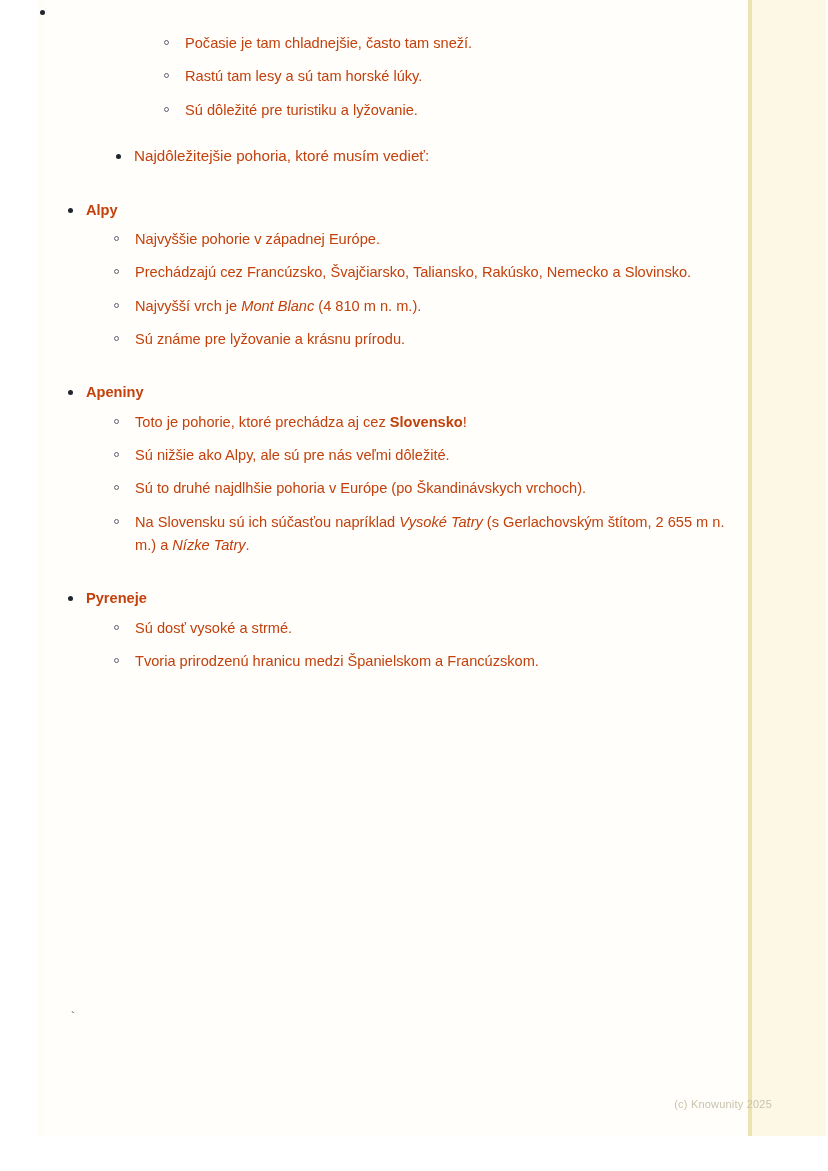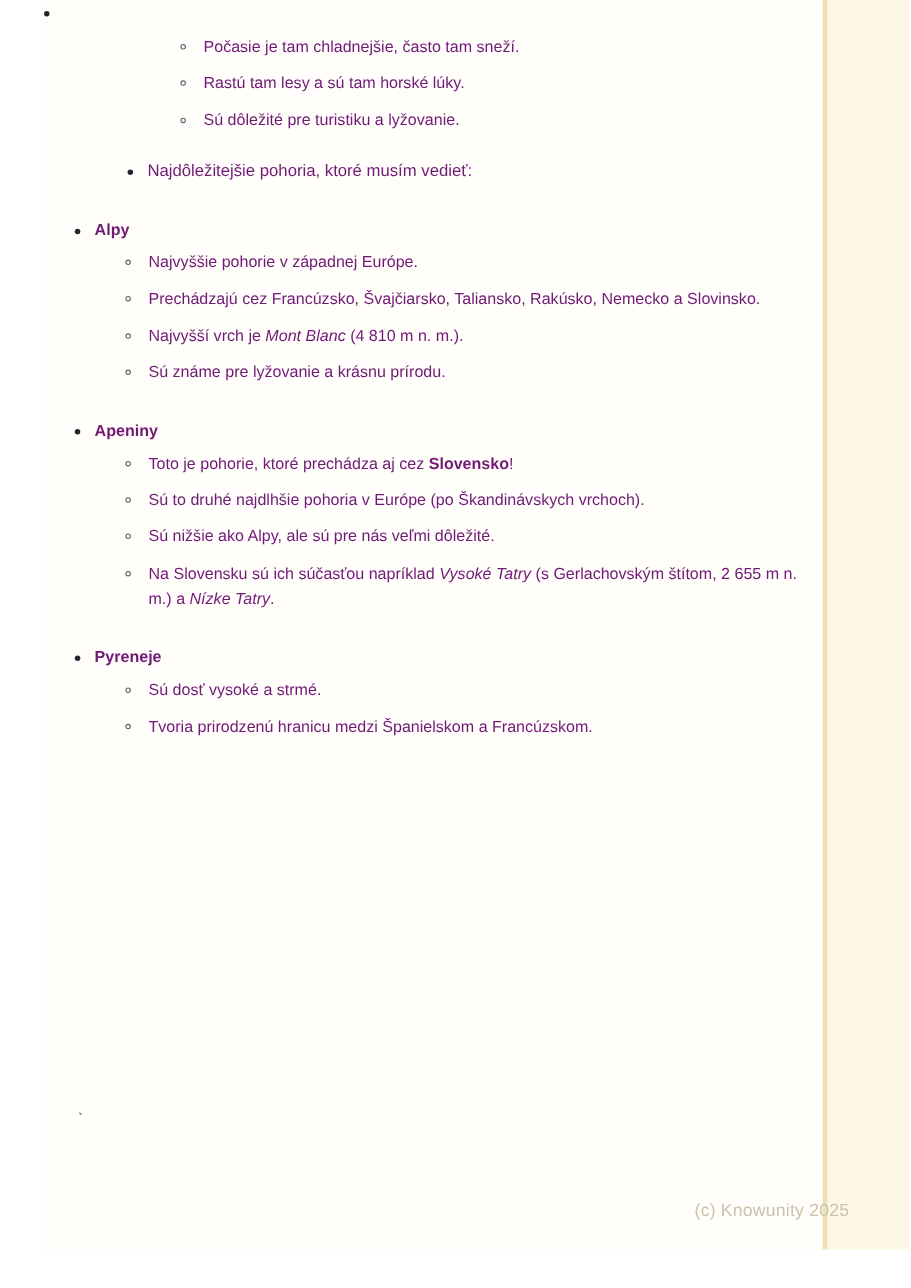--- a/index.html
+++ b/index.html
@@ -65,21 +65,21 @@
   }
 
   ul {
     margin: 0;
     padding: 0;
     list-style: none;
   }
 
   li {
     position: relative;
-    color: #701a75;
+    color: #c2410c;
   }
 
   
   .lvl1 {
     padding-left: 76px;
   }
   .lvl1 > li {
     font-size: 15.2px;
     font-weight: normal;
     line-height: 1.62;
@@ -167,21 +167,21 @@
     font-size: 13px;
     color: #4a4f59;
     font-family: "Liberation Mono", "DejaVu Sans Mono", monospace;
   }
 
   
   .footer {
     position: absolute;
     right: 18px;
     bottom: 26px;
-    font-size: 16px;
+    font-size: 11px;
     color: #c9c3ab;
     letter-spacing: 0.2px;
     white-space: nowrap;
   }
 </style>
 </head>
 <body>
 
 <div class="page">
   <div class="page-left-edge"></div>
@@ -216,22 +216,22 @@
               <li><span>Najvyššie pohorie v západnej Európe.</span></li>
               <li><span>Prechádzajú cez Francúzsko, Švajčiarsko, Taliansko, Rakúsko, Nemecko a Slovinsko.</span></li>
               <li><span>Najvyšší vrch je </span><em>Mont Blanc</em><span> (4 810 m n. m.).</span></li>
               <li><span>Sú známe pre lyžovanie a krásnu prírodu.</span></li>
             </ul></li>
         </ul>
         <div class="group-gap"></div>
         <ul class="lvl2">
           <li><span>Apeniny</span><ul class="lvl3">
               <li><span>Toto je pohorie, ktoré prechádza aj cez </span><strong>Slovensko</strong><span>!</span></li>
+              <li><span>Sú nižšie ako Alpy, ale sú pre nás veľmi dôležité.</span></li>
               <li><span>Sú to druhé najdlhšie pohoria v Európe (po Škandinávskych vrchoch).</span></li>
-              <li><span>Sú nižšie ako Alpy, ale sú pre nás veľmi dôležité.</span></li>
               <li><span>Na Slovensku sú ich súčasťou napríklad </span><em>Vysoké Tatry</em><span> (s Gerlachovským štítom, 2 655 m n. m.) a </span><em>Nízke Tatry</em><span>.</span></li>
             </ul></li>
         </ul>
         <div class="group-gap"></div>
         <ul class="lvl2">
           <li><span>Pyreneje</span><ul class="lvl3">
               <li><span>Sú dosť vysoké a strmé.</span></li>
               <li><span>Tvoria prirodzenú hranicu medzi Španielskom a Francúzskom.</span></li>
             </ul></li>
         </ul>

